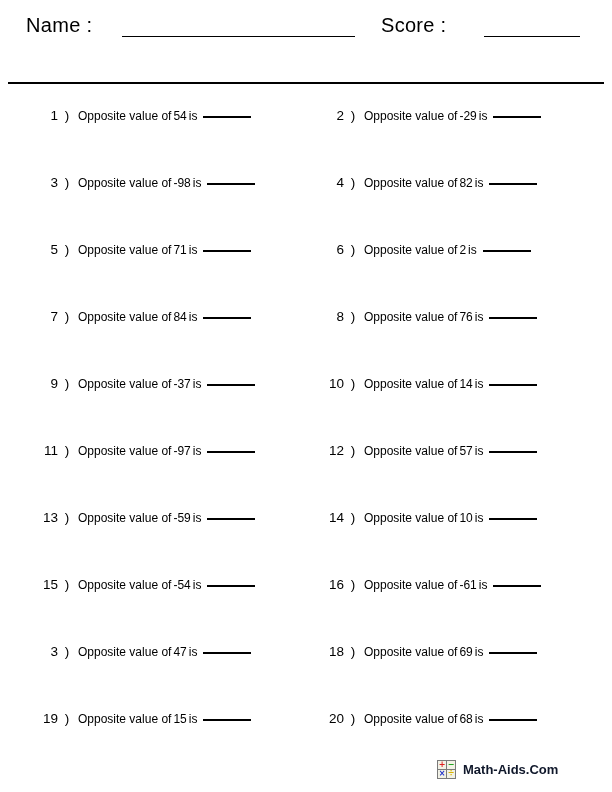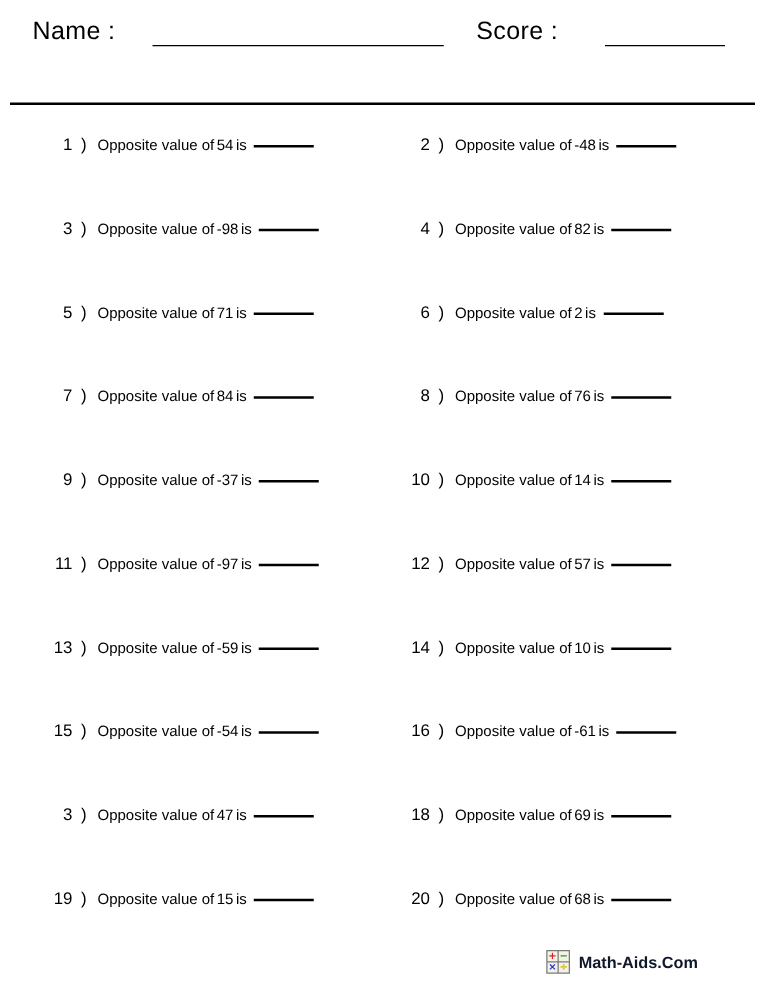--- a/index.html
+++ b/index.html
@@ -188,21 +188,21 @@
         <span class="prob-paren">)</span>
         <span class="prob-text">Opposite value of</span>
         <span class="prob-text">54</span>
         <span class="prob-text">is</span>
         <span class="prob-blank"></span>
       </div>
       <div class="prob col-right">
         <span class="prob-num">2</span>
         <span class="prob-paren">)</span>
         <span class="prob-text">Opposite value of</span>
-        <span class="prob-text">-48</span>
+        <span class="prob-text">-29</span>
         <span class="prob-text">is</span>
         <span class="prob-blank"></span>
       </div>
     </div>
     <div class="prob-row">
       <div class="prob col-left">
         <span class="prob-num">3</span>
         <span class="prob-paren">)</span>
         <span class="prob-text">Opposite value of</span>
         <span class="prob-text">-98</span>

